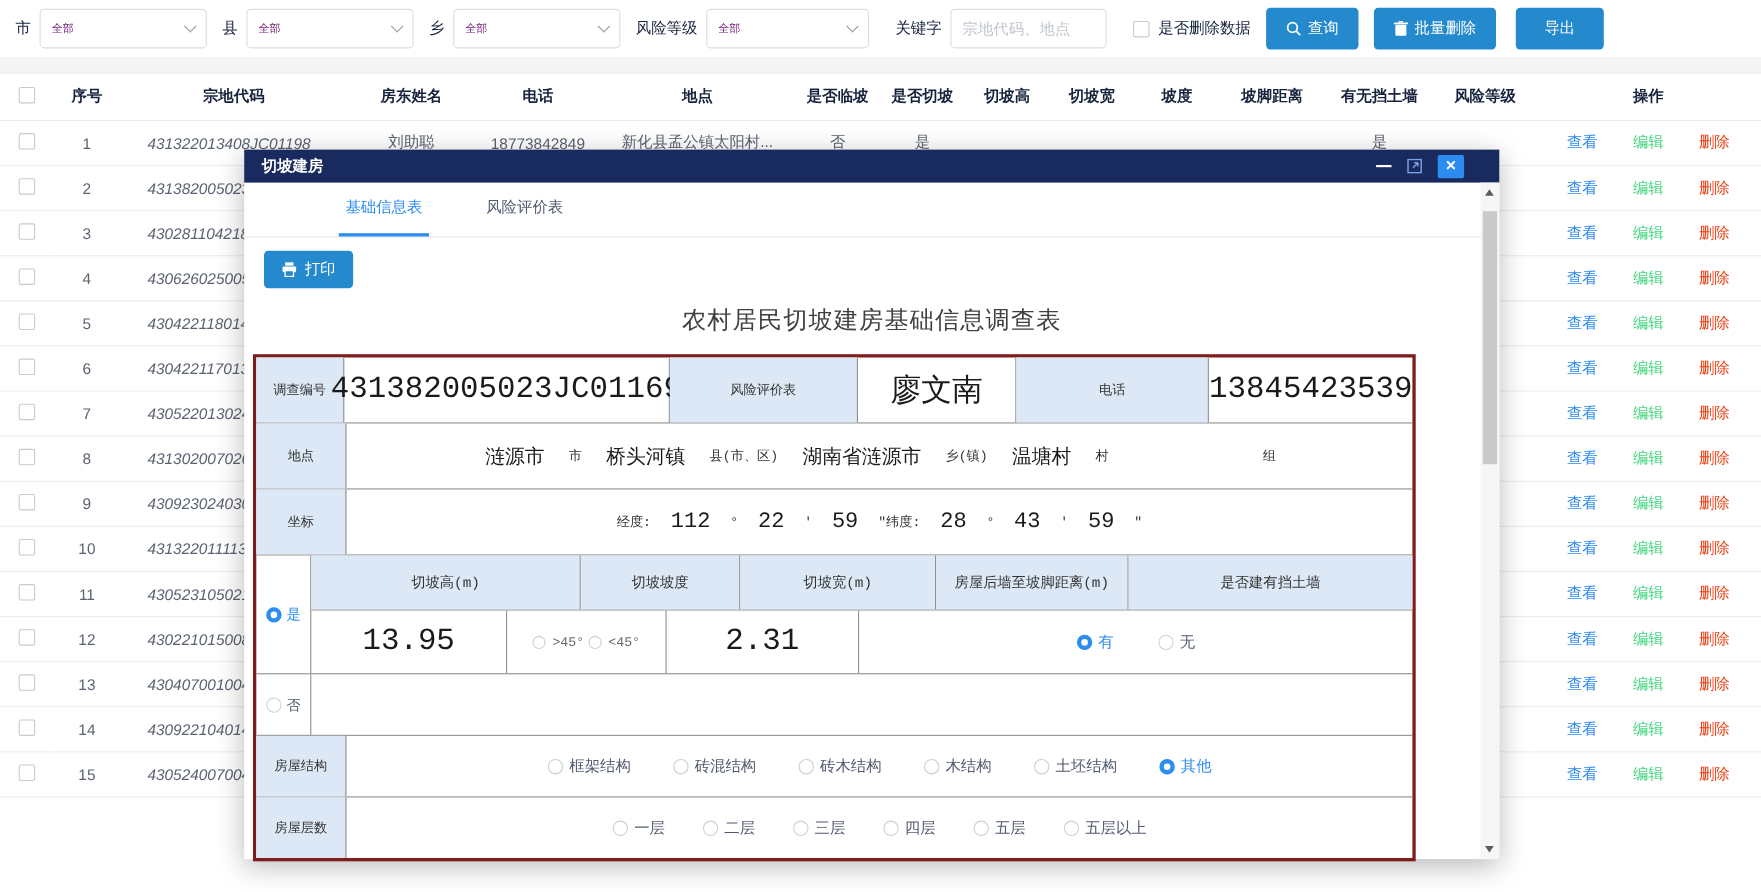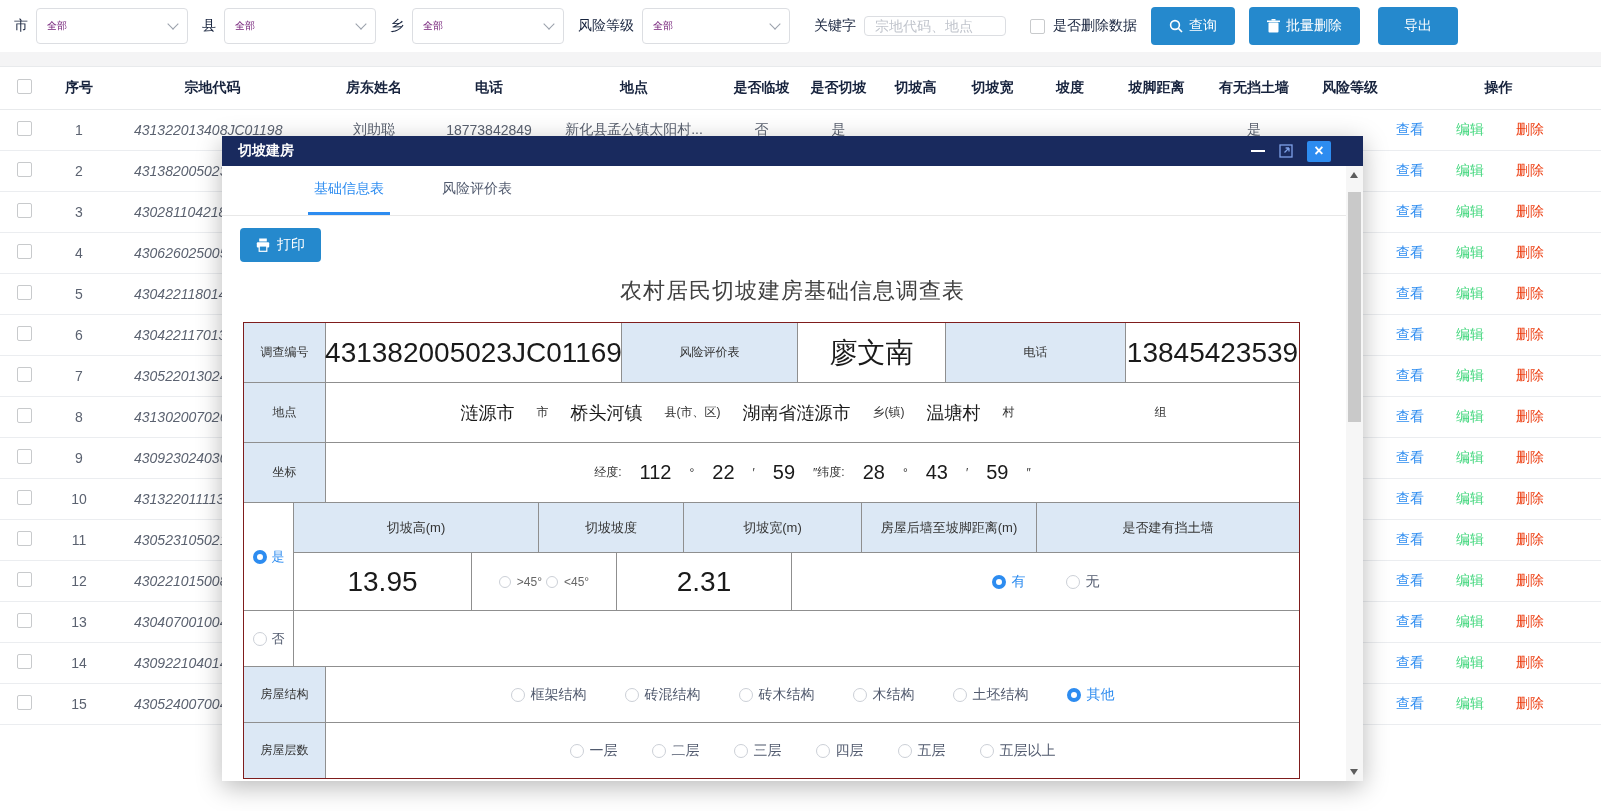--- a/index.html
+++ b/index.html
@@ -9,39 +9,39 @@
 
   
   .topbar { height:52px; display:flex; align-items:center; padding:0 14px; gap:14px; background:#fff; }
   .fgroup { display:flex; align-items:center; gap:8px; }
   .flabel { font-size:14px; color:#17233d; white-space:nowrap; }
   .select { width:152px; height:36px; border:1px solid #dcdee2; border-radius:4px; background:#fff;
     display:flex; align-items:center; justify-content:space-between; padding:0 10px; cursor:pointer; }
   .select .sel-text { font-size:10px; color:#701a75; }
   .chev { width:8px; height:8px; border-right:1.5px solid #9aa0ab; border-bottom:1.5px solid #9aa0ab;
     transform:rotate(45deg); margin-top:-4px; }
-  .kw { width:142px; height:20px; border:1px solid #dcdee2; border-radius:4px; padding:0 10px;
+  .kw { width:142px; height:36px; border:1px solid #dcdee2; border-radius:4px; padding:0 10px;
     font-size:14px; color:#c2410c; outline:none; font-family:inherit; }
   .kw::placeholder { color:#c0c4cc; }
   .checkbox { display:inline-block; width:15px; height:15px; border:1px solid #c8cacc; border-radius:2px; background:#fff; }
   .chk span.lbl { font-size:14px; color:#17233d; }
   .btn { height:38px; border:none; border-radius:4px; background:#2589cd; color:#fff; font-size:14px;
     padding:0 18px; display:flex; align-items:center; gap:6px; cursor:pointer; font-family:inherit; }
   .btn.export { padding:0 26px; }
   .band { height:14px; background:#f4f4f5; }
 
   
   table.grid { width:1601px; border-collapse:collapse; table-layout:fixed; }
   .grid th { height:43px; font-size:14px; font-weight:bold; color:#17233d; text-align:center;
     border-top:1px solid #e8eaec; border-bottom:1px solid #e8eaec; background:#fff; }
   .grid td { height:41px; font-size:14px; color:#5b6270; text-align:center;
     border-bottom:1px solid #ebedf0; overflow:hidden; white-space:nowrap; }
   .grid td.code { text-align:left; padding-left:24px;font-style:italic; }
   .grid td.loc { overflow:hidden; text-overflow:ellipsis; }
-  .act { display:flex; gap:32px; }
+  .act { display:flex; justify-content:center; gap:32px; }
   .lnk-view { color:#2d8cf0; cursor:pointer; }
   .lnk-edit { color:#42d77d; cursor:pointer; }
   .lnk-del  { color:#ed4014; cursor:pointer; }
 
   
   .modal { position:absolute; left:222px; top:136px; width:1141px; height:645px; background:#fff;
     box-shadow:0 6px 24px rgba(0,0,0,.28); }
   .m-head { height:30px; background:#192a5e; display:flex; align-items:center; padding:0 8px 0 16px; }
   .m-title { color:#fff; font-size:14px; font-weight:bold; flex:1; }
   .m-ctrls { display:flex; align-items:center; gap:14px; padding-right:24px; }
@@ -54,21 +54,21 @@
   .tab { font-size:14px; color:#515a6e; display:flex; align-items:center; cursor:pointer;
     border-bottom:3px solid transparent; padding:0 6px; }
   .tab.active { color:#2d8cf0; border-bottom-color:#2d8cf0; }
   .m-body { position:relative; }
   .print { margin:12px 0 0 18px; height:34px; padding:0 16px; background:#2589cd; border:none;
     border-radius:4px; color:#fff; font-size:14px; display:flex; align-items:center; gap:7px;
     cursor:pointer; font-family:inherit; }
   .form-title { text-align:center; font-size:22px; color:#404040; margin-top:14px; letter-spacing:1px; }
 
   
-  .form { width:1057px; margin:16px 0 0 21px; border:1px solid #7f1d1d; font-size:12px; color:#333; }
+  .form { width:1057px; margin:16px 0 0 8px; border:3px solid #7f1d1d; font-size:12px; color:#333;font-family:Liberation Mono, monospace; }
   .frow { display:flex; border-bottom:1px solid #8f8f8f; }
   .frow:last-child { border-bottom:none; }
   .fcell { border-right:1px solid #8f8f8f; display:flex; align-items:center; justify-content:center; }
   .fcell.last { border-right:none; }
   .flab { background:#dce8f5; font-size:12px; color:#333; }
   .w-lab { width:82px; }
   .bigval { font-size:28px; color:#1a1a1a; }
   .r1 { height:60px; }
   .r2 { height:60px; }
   .r3 { height:60px; }

